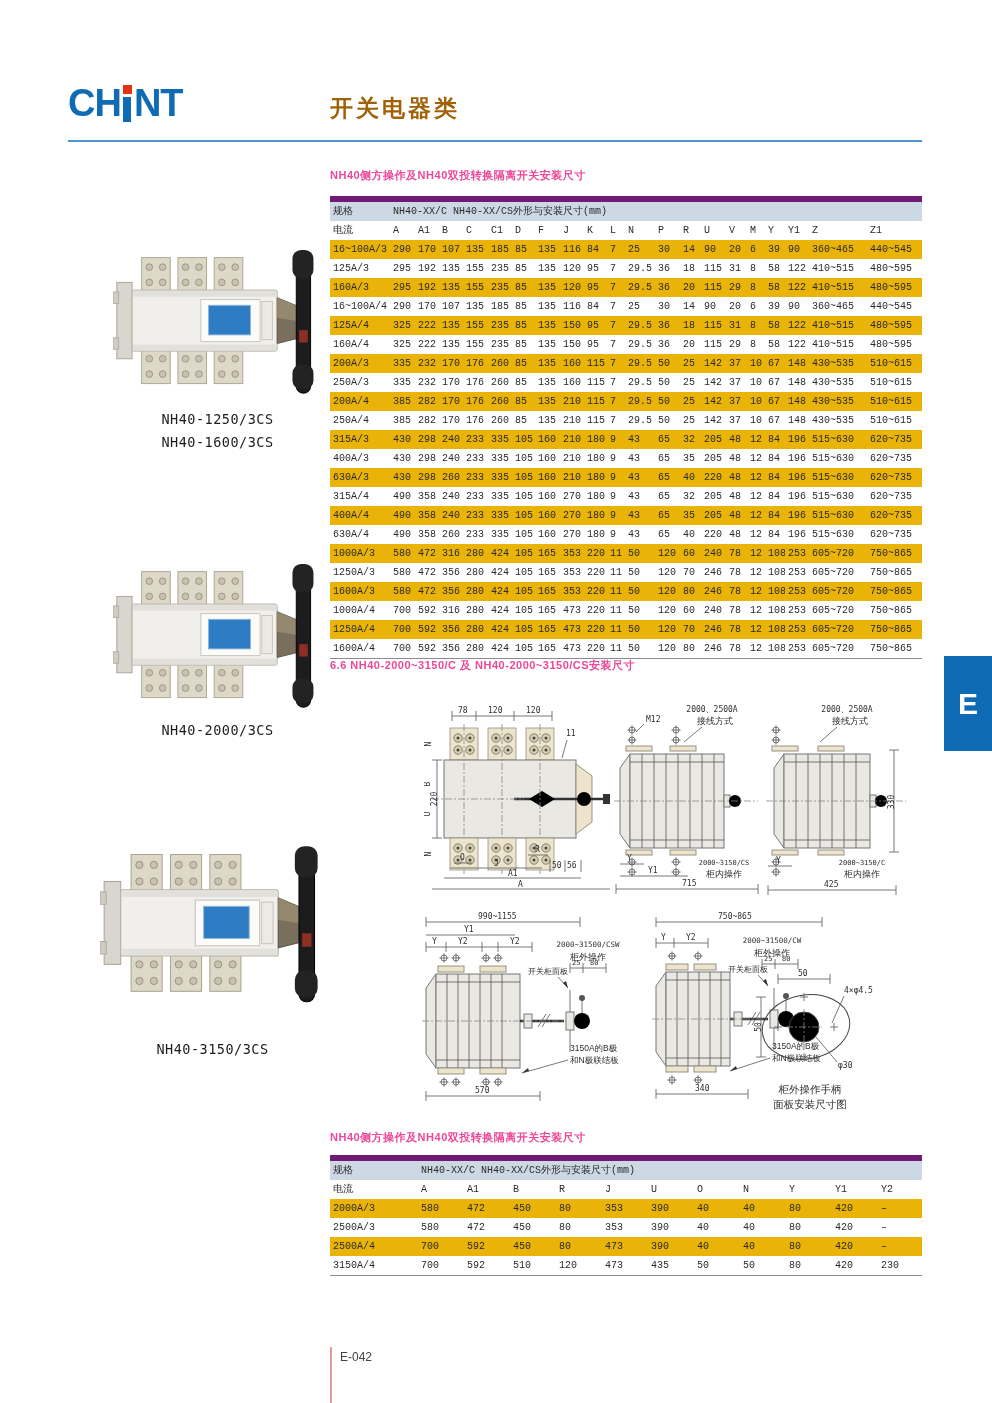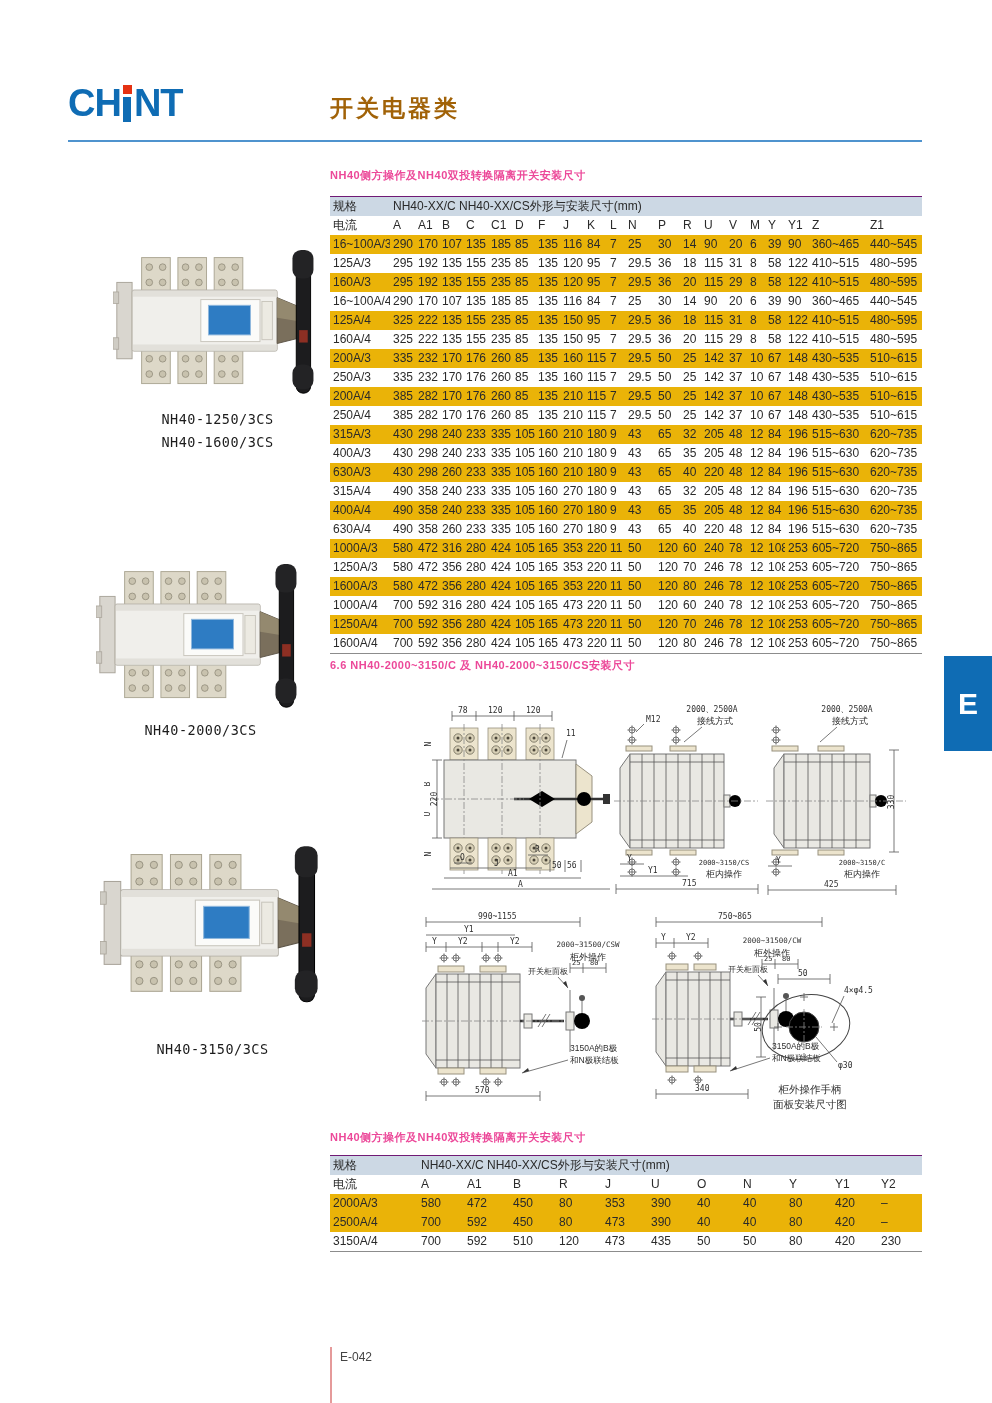--- a/index.html
+++ b/index.html
@@ -11,22 +11,22 @@
         font-weight:bold;font-size:38px;letter-spacing:-1px;line-height:1;}
   .logo .imark{display:inline-flex;flex-direction:column;align-items:center;margin:0 2px;}
   .logo .idot{width:9px;height:9px;background:#e53212;margin-bottom:3px;}
   .logo .ibar{width:8px;height:25px;background:#0f6cb4;}
   .page-title{left:330px;top:93px;font-size:23px;font-weight:bold;letter-spacing:3px;color:#a16207;}
   .blue-rule{left:68px;top:140px;width:854px;height:2px;background:#4f93ce;}
   
   .sec-title{font-size:11px;font-weight:bold;color:#ec4899;letter-spacing:0.5px;white-space:nowrap;}
   
   table.dim{border-collapse:collapse;table-layout:fixed;width:592px;
-            font-family:Liberation Sans, sans-serif;font-size:12px;color:#2a2a2a;
-            border-top:1px solid #701a75;border-bottom:1px solid #8c8c8c;}
+            font-family:Liberation Mono, monospace;font-size:10px;color:#2a2a2a;
+            border-top:6px solid #701a75;border-bottom:1px solid #8c8c8c;}
   table.dim td{height:19px;line-height:19px;padding:0 0 0 3px;white-space:nowrap;overflow:hidden;}
   tr.spec{background:#ccd8e4;}
   td.spec-val{white-space:pre;}
   tr.alt{background:#eab308;}
   tr.cur td{font-weight:normal;}
   
   .product{position:absolute;width:225px;text-align:center;}
   .plabel{font-family:"DejaVu Sans Mono",monospace;font-size:13.5px;color:#1c1c1c;
           letter-spacing:0.5px;line-height:23px;}
   
@@ -701,21 +701,21 @@
 
 <div class="abs sec-title" style="left:330px;top:658px;">6.6 NH40-2000~3150/C 及 NH40-2000~3150/CS安装尺寸</div>
 
 <div class="product" style="left:105px;top:246px;">
   <svg width="210" height="153" viewBox="0 0 220 160">
       <use href="#device"></use>
     </svg>
   <div class="plabel" style="margin-top:5px;text-align:center;">NH40-1250/3CS</div>
   <div class="plabel">NH40-1600/3CS</div>
 </div>
-<div class="product" style="left:88px;top:560px;">
+<div class="product" style="left:105px;top:560px;">
   <svg width="210" height="153" viewBox="0 0 220 160">
       <use href="#device"></use>
     </svg>
   <div class="plabel" style="margin-top:2px;">NH40-2000/3CS</div>
 </div>
 <div class="product" style="left:100px;top:842px;">
   <svg width="228" height="166" viewBox="0 0 220 160">
       <use href="#device"></use>
     </svg>
   <div class="plabel" style="margin-top:26px;">NH40-3150/3CS</div>
@@ -1070,20 +1070,34 @@
         <td>450</td>
         <td>80</td>
         <td>353</td>
         <td>390</td>
         <td>40</td>
         <td>40</td>
         <td>80</td>
         <td>420</td>
         <td>–</td>
       </tr>
+      <tr>
+        <td>2500A/3</td>
+        <td>580</td>
+        <td>472</td>
+        <td>450</td>
+        <td>80</td>
+        <td>353</td>
+        <td>390</td>
+        <td>40</td>
+        <td>40</td>
+        <td>80</td>
+        <td>420</td>
+        <td>–</td>
+      </tr>
       <tr class="alt">
         <td>2500A/4</td>
         <td>700</td>
         <td>592</td>
         <td>450</td>
         <td>80</td>
         <td>473</td>
         <td>390</td>
         <td>40</td>
         <td>40</td>

